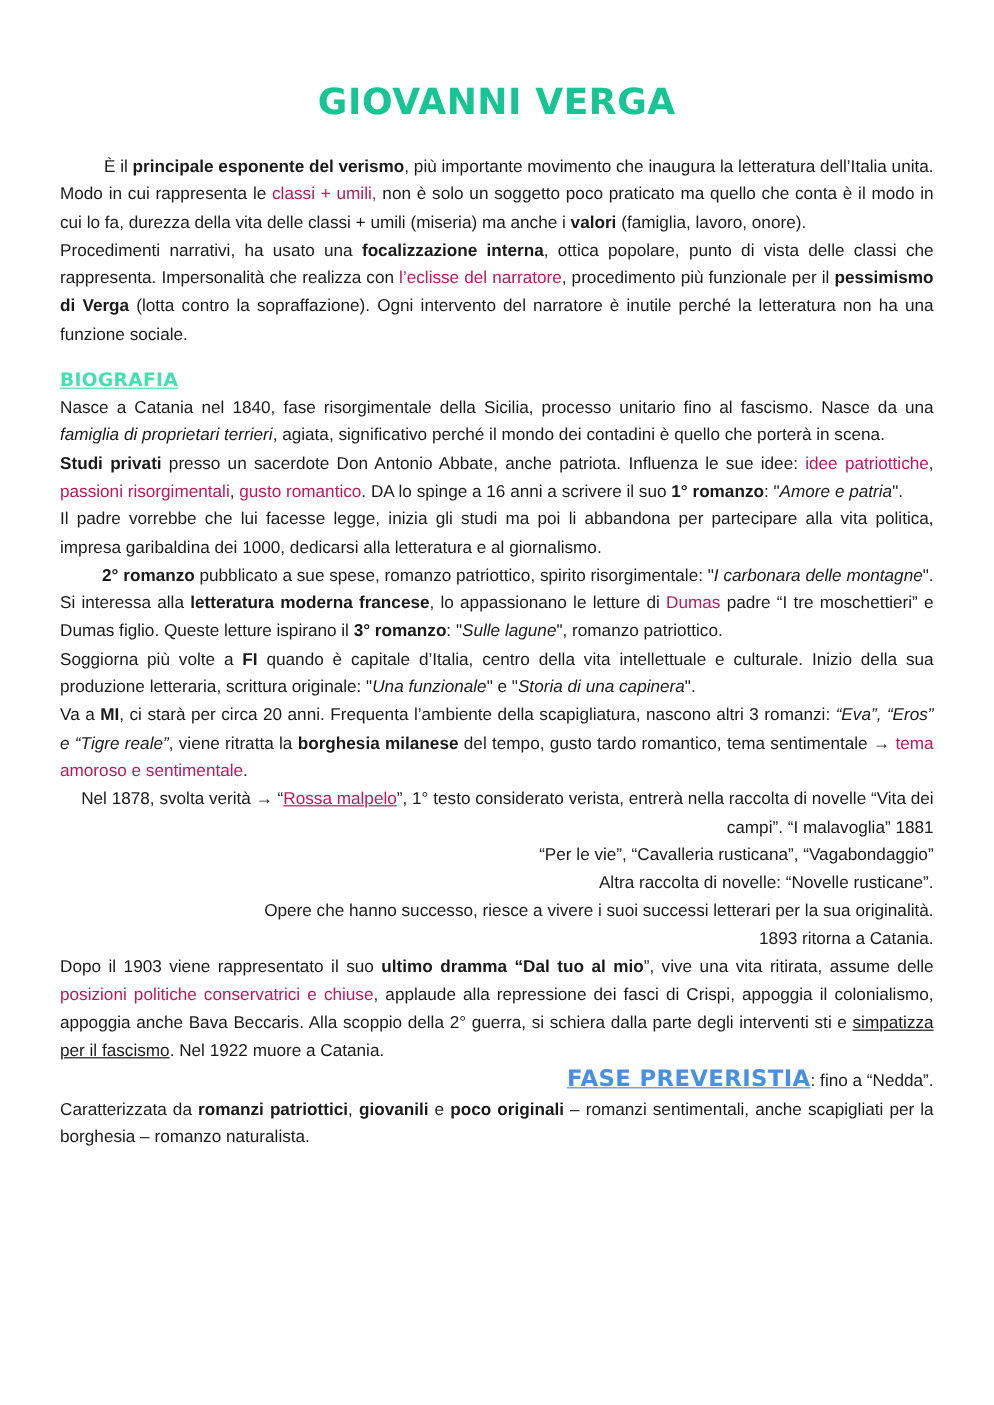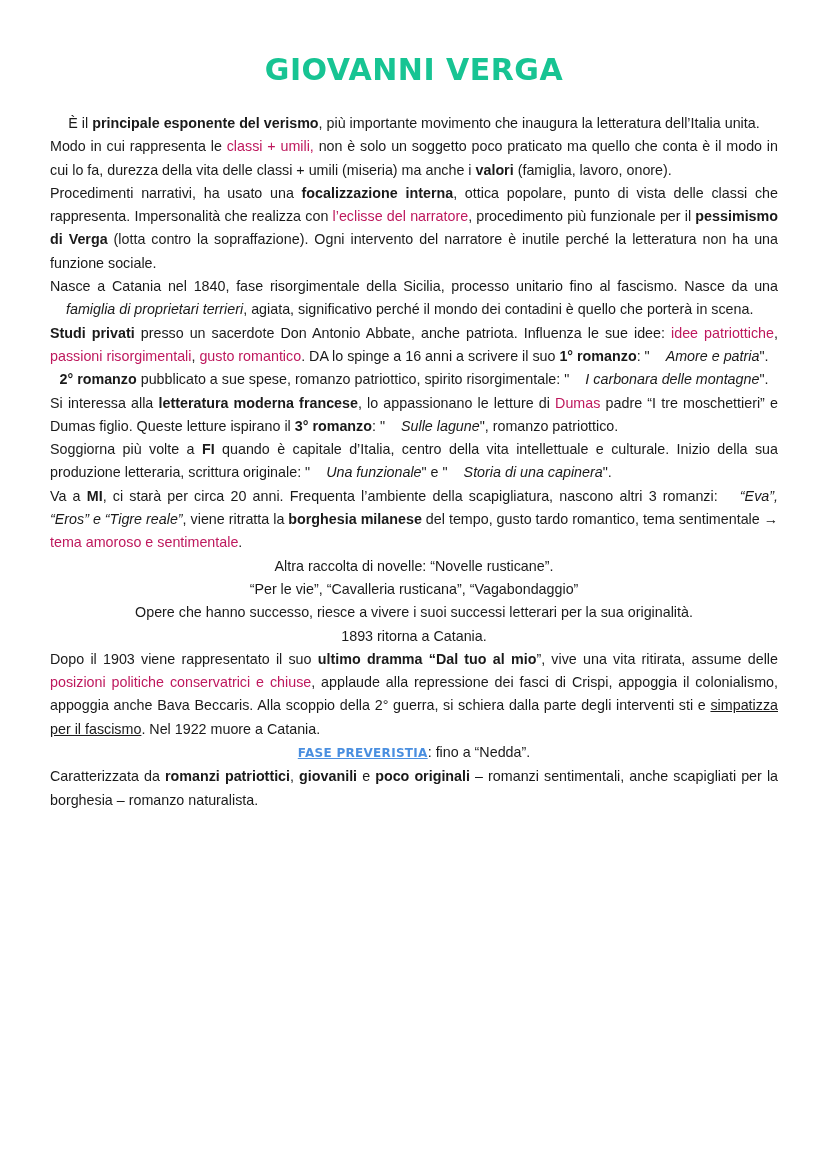--- a/index.html
+++ b/index.html
@@ -1,51 +1,54 @@
 <!DOCTYPE html>
 <html><head>
 <meta charset="utf-8">
 <style>
   html, body { margin: 0; padding: 0; background: #ffffff; }
   body { width: 828px; height: 1171px; overflow: hidden; position: relative; }
   .page { position: absolute; left: 50px; top: 50px; width: 728px; font-family: "Liberation Sans", sans-serif; color: #1a1a1a; font-size: 14.3px; line-height: 23.3px; }
-  .title { text-align: center; font-family: "DejaVu Sans", sans-serif; font-weight: bold; font-size: 30px; color: #17c493; letter-spacing: 0.5px; margin: 0 0 22px 0; line-height: 40px; }
+  .title { text-align: center; font-family: "DejaVu Sans", sans-serif; font-weight: bold; font-size: 30px; color: #17c493; letter-spacing: 0.5px; margin: 16px 0 22px 0; line-height: 40px; }
   p { margin: 0; text-align: justify; }
-  p.left { text-align: center; }
+  p.left { text-align: right; }
   .b { font-weight: bold; }
-  .i { font-style: italic; margin-left: 16px; }
+  .i { font-style: italic; }
   .u { text-decoration: underline; }
   .blue { color: #be185d; }
   .h-green { font-family: "DejaVu Sans", sans-serif; font-weight: bold; font-size: 15.5px; color: #45e0b0; text-decoration: underline; margin-top: 14px; line-height: 24px; letter-spacing: 0.3px; }
-  .h-blue { font-family: "DejaVu Sans", sans-serif; font-weight: bold; font-size: 12px; color: #4a8fe0; text-decoration: underline; letter-spacing: 0.3px; }
+  .h-blue { font-family: "DejaVu Sans", sans-serif; font-weight: bold; font-size: 19px; color: #4a8fe0; text-decoration: underline; letter-spacing: 0.3px; }
 </style>
 </head>
 <body>
 
 <div class="page">
   <div class="title">GIOVANNI VERGA</div>
 
   <p class="left">
     <span>È il </span><span class="b">principale esponente del verismo</span><span>, più importante movimento che inaugura la letteratura dell’Italia unita.</span>
   </p>
   <p>
     <span>Modo in cui rappresenta le </span><span class="blue">classi + umili,</span><span> non è solo un soggetto poco praticato ma quello che conta è il modo in cui lo fa, durezza della vita delle classi + umili (miseria) ma anche i </span><span class="b">valori</span><span> (famiglia, lavoro, onore).</span>
   </p>
   <p>
     <span>Procedimenti narrativi, ha usato una </span><span class="b">focalizzazione interna</span><span>, ottica popolare, punto di vista delle classi che rappresenta. Impersonalità che realizza con </span><span class="blue">l’eclisse del narratore</span><span>, procedimento più funzionale per il </span><span class="b">pessimismo di Verga</span><span> (lotta contro la sopraffazione). Ogni intervento del narratore è inutile perché la letteratura non ha una funzione sociale.</span>
   </p>
 
+  <div class="h-green">BIOGRAFIA</div>
 
   <p><span>Nasce a Catania nel 1840, fase risorgimentale della Sicilia, processo unitario fino al fascismo. Nasce da una </span><span class="i">famiglia di proprietari terrieri</span><span>, agiata, significativo perché il mondo dei contadini è quello che porterà in scena.</span></p>
   <p><span class="b">Studi privati</span><span> presso un sacerdote Don Antonio Abbate, anche patriota. Influenza le sue idee: </span><span class="blue">idee patriottiche</span><span>, </span><span class="blue">passioni risorgimentali</span><span>, </span><span class="blue">gusto romantico</span><span>. DA lo spinge a 16 anni a scrivere il suo </span><span class="b">1° romanzo</span><span>: "</span><span class="i">Amore e patria</span><span>".</span></p>
+  <p>Il padre vorrebbe che lui facesse legge, inizia gli studi ma poi li abbandona per partecipare alla vita politica, impresa garibaldina dei 1000, dedicarsi alla letteratura e al giornalismo.</p>
   <p class="left"><span class="b">2° romanzo</span><span> pubblicato a sue spese, romanzo patriottico, spirito risorgimentale: "</span><span class="i">I carbonara delle montagne</span><span>".</span></p>
   <p><span>Si interessa alla </span><span class="b">letteratura moderna francese</span><span>, lo appassionano le letture di </span><span class="blue">Dumas</span><span> padre “I tre moschettieri” e Dumas figlio. Queste letture ispirano il </span><span class="b">3° romanzo</span><span>: "</span><span class="i">Sulle lagune</span><span>", romanzo patriottico.</span></p>
   <p><span>Soggiorna più volte a </span><span class="b">FI</span><span> quando è capitale d’Italia, centro della vita intellettuale e culturale. Inizio della sua produzione letteraria, scrittura originale: "</span><span class="i">Una funzionale</span><span>" e "</span><span class="i">Storia di una capinera</span><span>".</span></p>
   <p><span>Va a </span><span class="b">MI</span><span>, ci starà per circa 20 anni. Frequenta l’ambiente della scapigliatura, nascono altri 3 romanzi: </span><span class="i">“Eva”, “Eros” e “Tigre reale”</span><span>, viene ritratta la </span><span class="b">borghesia milanese</span><span> del tempo, gusto tardo romantico, tema sentimentale → </span><span class="blue">tema amoroso e sentimentale</span><span>.</span></p>
+  <p class="left"><span>Nel 1878, svolta verità → “</span><span class="blue u">Rossa malpelo</span><span>”, 1° testo considerato verista, entrerà nella raccolta di novelle “Vita dei campi”. “I malavoglia” 1881</span></p>
+  <p class="left">“Per le vie”, “Cavalleria rusticana”, “Vagabondaggio”</p>
   <p class="left">Altra raccolta di novelle: “Novelle rusticane”.</p>
-  <p class="left">“Per le vie”, “Cavalleria rusticana”, “Vagabondaggio”</p>
   <p class="left">Opere che hanno successo, riesce a vivere i suoi successi letterari per la sua originalità.</p>
   <p class="left">1893 ritorna a Catania.</p>
   <p><span>Dopo il 1903 viene rappresentato il suo </span><span class="b">ultimo dramma “Dal tuo al mio</span><span>”, vive una vita ritirata, assume delle </span><span class="blue">posizioni politiche conservatrici e chiuse</span><span>, applaude alla repressione dei fasci di Crispi, appoggia il colonialismo, appoggia anche Bava Beccaris. Alla scoppio della 2° guerra, si schiera dalla parte degli interventi sti e </span><span class="u">simpatizza per il fascismo</span><span>. Nel 1922 muore a Catania.</span></p>
 
   <p class="left"><span class="h-blue">FASE PREVERISTIA</span><span>: fino a “Nedda”.</span></p>
   <p><span>Caratterizzata da </span><span class="b">romanzi patriottici</span><span>, </span><span class="b">giovanili</span><span> e </span><span class="b">poco originali</span><span> – romanzi sentimentali, anche scapigliati per la borghesia – romanzo naturalista.</span></p>
 </div>
 
 </body></html>

